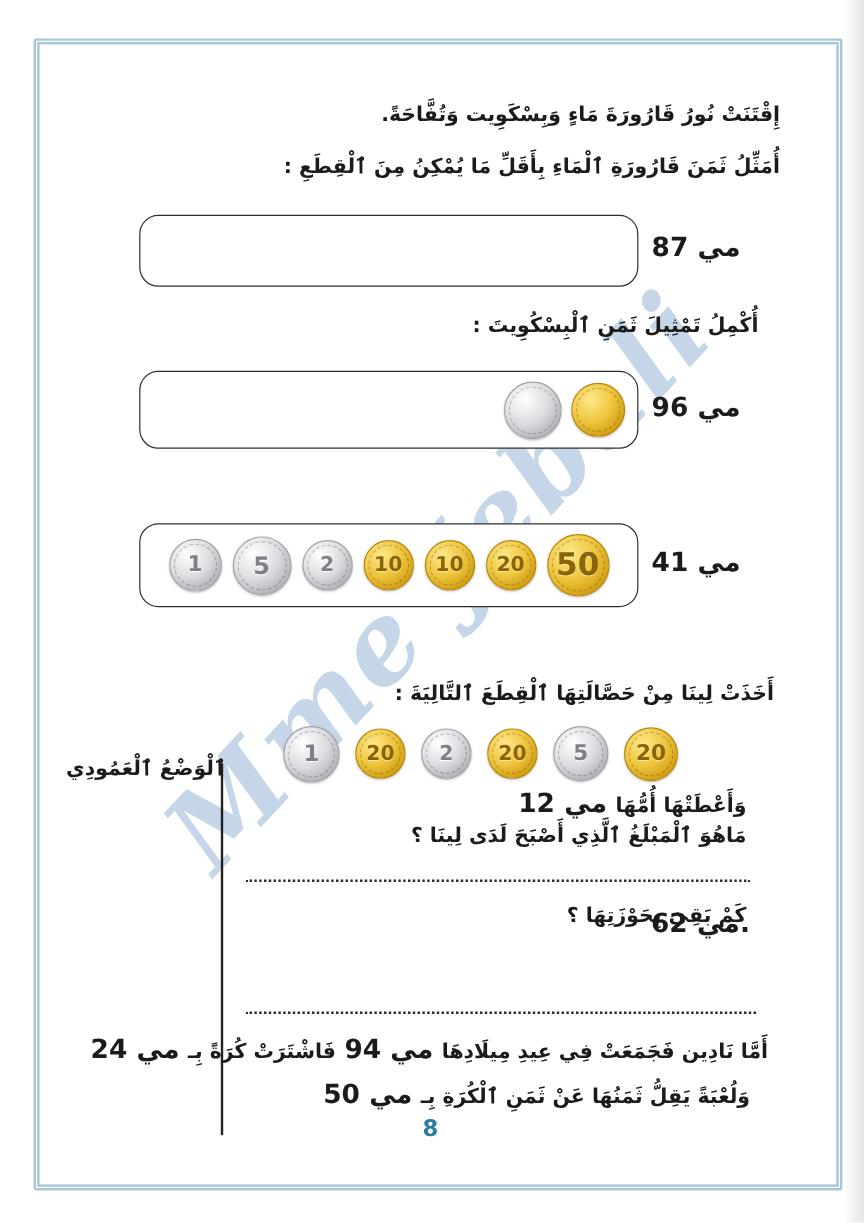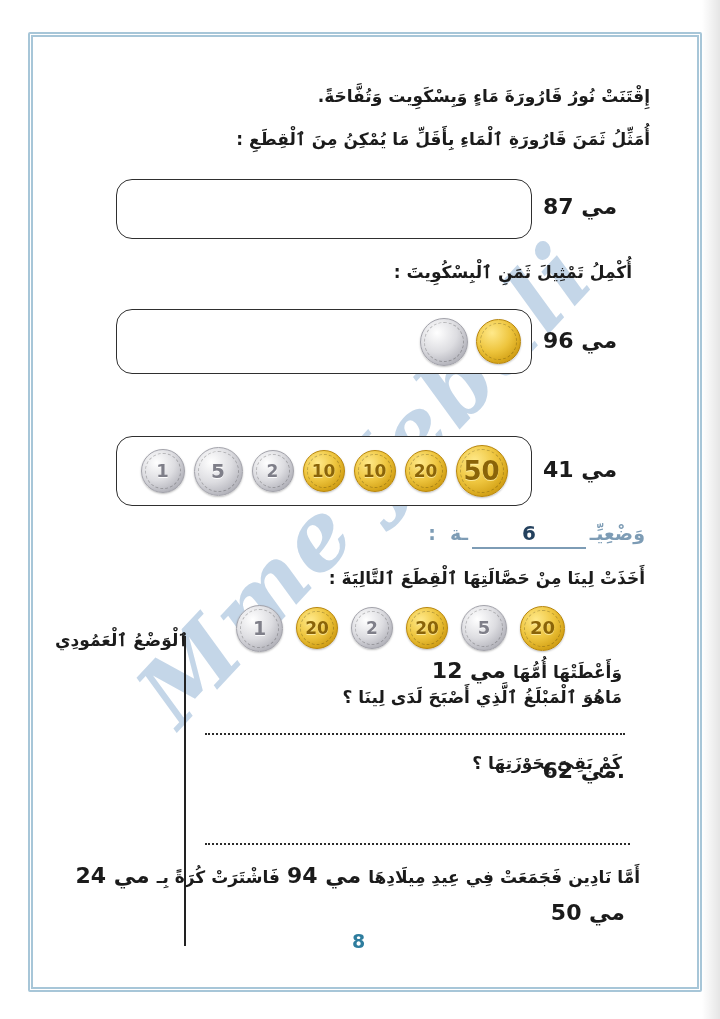--- a/index.html
+++ b/index.html
@@ -101,23 +101,20 @@
         <div class="coin gold" style="width: 40px; height: 40px;">
           <span style="font-size: 17px;">20</span>
         </div>
         <div class="coin gold" style="width: 50px; height: 50px;">
           <span style="font-size: 26px;">50</span>
         </div>
       </div>
   </div>
   <div class="amount amount-abs" style="top:457px;left:543px;">41 مي</div>
 
-  <div class="heading" style="top:521px;right:75px;">
-    <span>وَضْعِيِّـ</span><span class="h-line"><span class="h-num">6</span></span><span>ـة</span><span class="h-colon">:</span>
-  </div>
 
   <div class="tline" style="top:566px;right:75px;margin-left:24px;">أَخَذَتْ لِينَا مِنْ حَصَّالَتِهَا ٱلْقِطَعَ ٱلتَّالِيَةَ :</div>
 
   <div class="coins" style="position:absolute;left:236px;top:600px;gap:13px;height:56px;">
       <div class="coin silver" style="width: 45px; height: 45px;">
         <span style="font-size: 19px;">1</span>
       </div>
       <div class="coin gold" style="width: 40px; height: 40px;">
         <span style="font-size: 17px;">20</span>
       </div>
@@ -153,20 +150,21 @@
   <div class="dotted" style="top:843px;left:205px;width:425px;"></div>
 
   <div class="tline flex" style="top:860px;right:80px;">
     <span>أَمَّا نَادِين فَجَمَعَتْ فِي عِيدِ مِيلَادِهَا</span>
     <span class="amount">94 مي</span>
     <span>فَاشْتَرَتْ كُرَةً بِـ</span>
     <span class="amount">24 مي</span>
   </div>
 
   <div class="tline flex" style="top:897px;right:95px;">
+    <span>وَلُعْبَةً يَقِلُّ ثَمَنُهَا عَنْ ثَمَنِ ٱلْكُرَةِ بِـ</span>
     <span class="amount">50 مي</span>
   </div>
 
   <div class="vlabel">ٱلْوَضْعُ ٱلْعَمُودِي</div>
   <div class="vrule"></div>
 
   <div class="pagenum">8</div>
 
   <div class="photo-edge"></div>
 </div>

